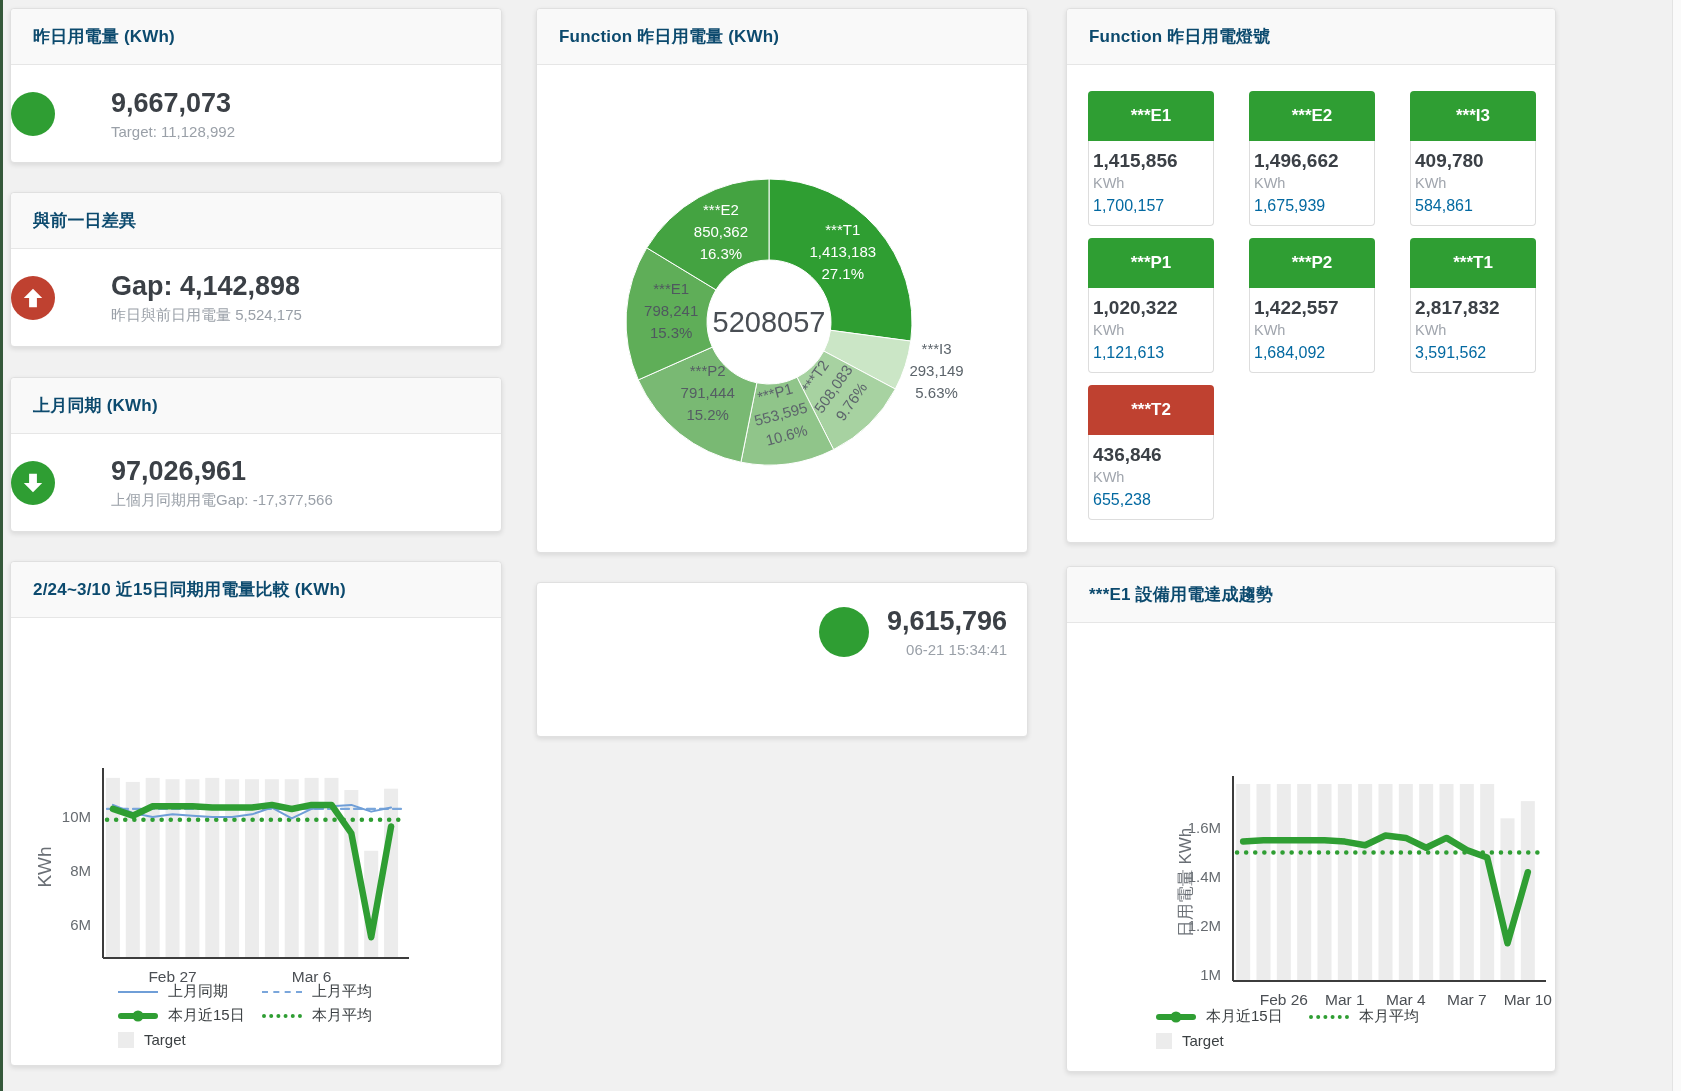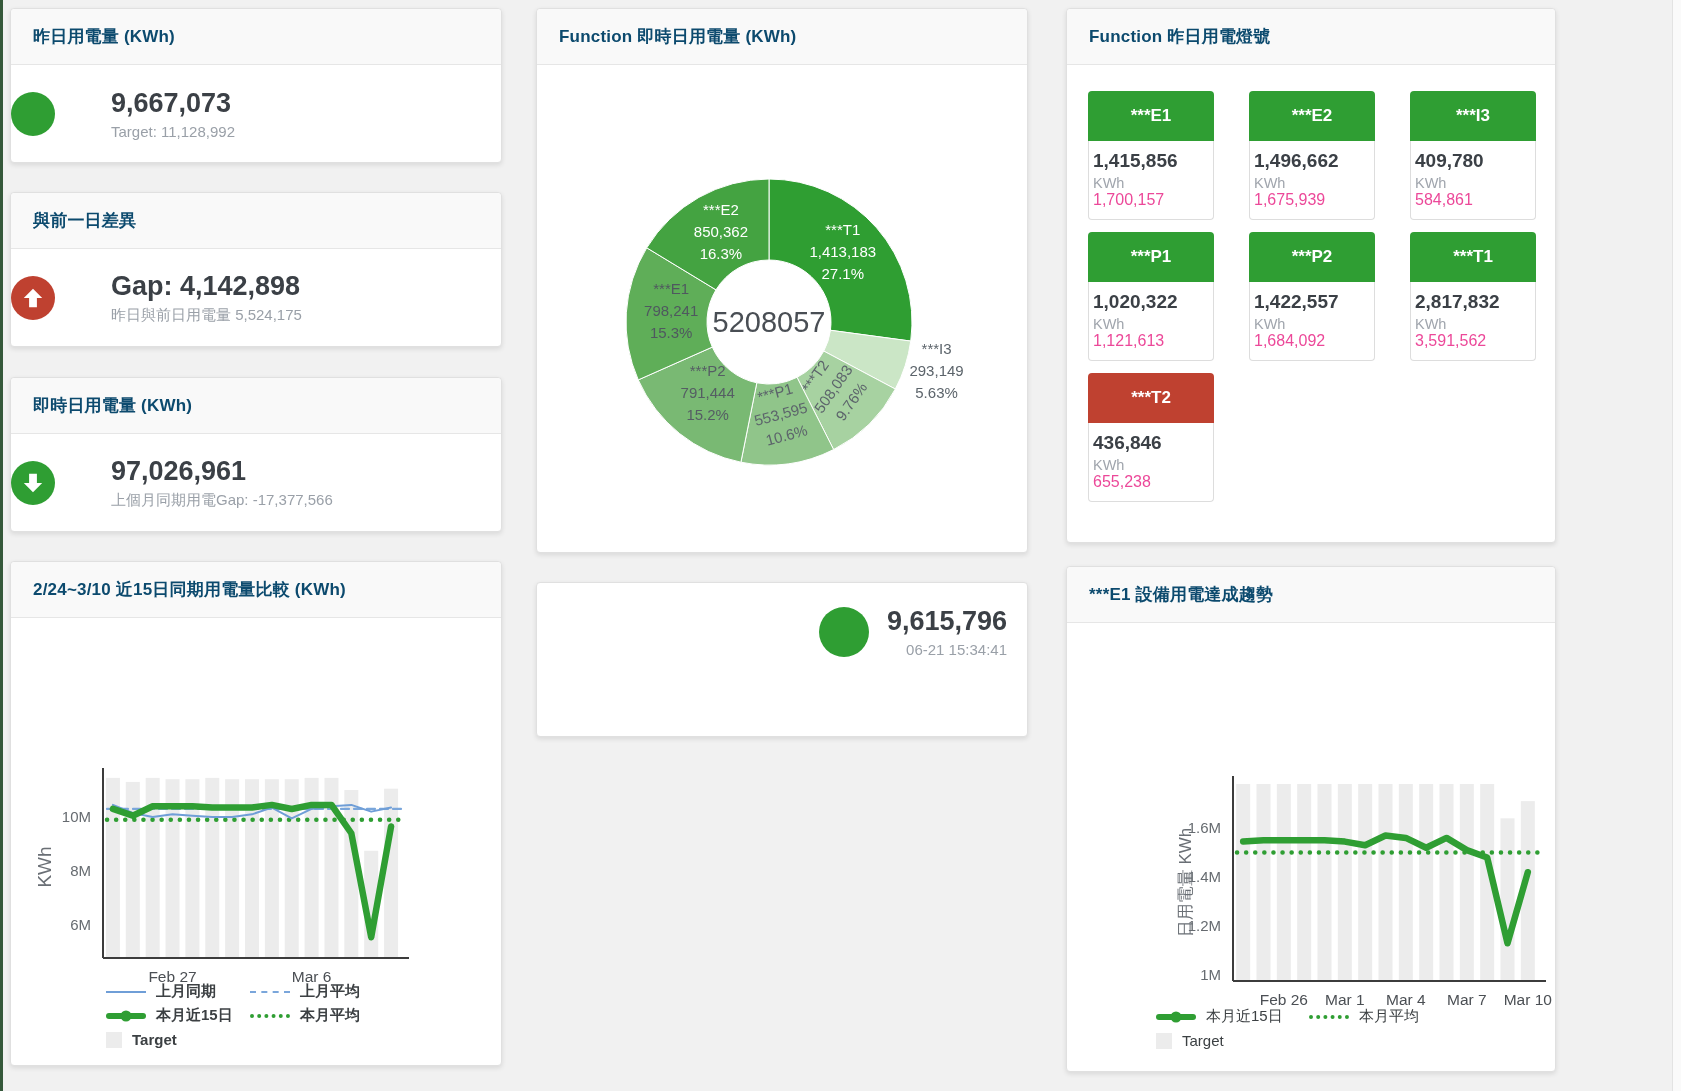--- a/index.html
+++ b/index.html
@@ -40,26 +40,26 @@
   
   .tiles-grid { display:grid; grid-template-columns:repeat(3,126px); column-gap:35px; row-gap:12px;
                 padding:26px 21px 0 21px; }
   .tile { border-radius:4px; }
   .tile-head { height:50px; border-radius:4px 4px 0 0; display:flex; align-items:center; justify-content:center;
                color:#fff; font-size:17px; font-weight:700; }
   .tile-body { border:1px solid #ddd; border-top:none; border-radius:0 0 4px 4px; 
                padding:9px 4px 10px 4px; background:#fff; }
   .tile-value { font-size:19px; font-weight:700; color:#3b4046; }
   .tile-unit { font-size:14.5px; color:#a0a5ad; margin-top:3px; }
-  .tile-prev { font-size:16px; color:#ec4899; margin-top:0; }
+  .tile-prev { font-size:16px; color:#0369a1; margin-top:6px; }
 
   
   .chart-svg { position:absolute; left:0; top:0; }
   .chart-legend { position:absolute; display:grid; row-gap:5px; column-gap:16px; }
-  #compare15-legend { left:95px; top:364px; grid-template-columns:128px auto;font-weight:bold; }
+  #compare15-legend { left:107px; top:364px; grid-template-columns:128px auto; }
   #e1-trend-legend  { left:89px; top:384px; grid-template-columns:137px auto; }
   .legend-item { display:flex; align-items:center; gap:10px; font-size:15px; color:#3c4043; height:19px; }
   .sw { flex:0 0 auto; }
   .sw-line   { width:40px; height:0; border-top:2.5px solid; }
   .sw-dashed { width:40px; height:0; border-top:2.5px dashed; }
   .sw-thick  { width:40px; height:6px; border-radius:3px; position:relative; }
   .sw-thick i{ position:absolute; left:50%; top:50%; transform:translate(-50%,-50%); width:11px; height:11px; border-radius:50%; background:inherit; display:block; }
   .sw-dotted { width:40px; height:0; border-top:4px dotted; }
   .sw-square { width:16px; height:16px; background:#ececec; }
 </style>
@@ -99,21 +99,21 @@
         <div class="stat-text">
           <div class="stat-value">Gap: 4,142,898</div>
           <div class="stat-sub">昨日與前日用電量 5,524,175</div>
         </div>
       </div>
     </div>
   </div>
 
   <div class="panel" id="panel-month">
     <div class="panel-header">
-      <span class="panel-title">即時日用電量 (KWh)</span>
+      <span class="panel-title">上月同期 (KWh)</span>
     </div>
     <div class="panel-body">
       <div class="stat-row">
         <span class="stat-circle" style="background: rgb(47, 158, 51);">
             <svg viewBox="0 0 24 24">
               <path d="M12 20.5 L3.5 12 H8.4 V3.5 H15.6 V12 H20.5 Z" fill="#ffffff"></path>
             </svg>
           </span>
         <div class="stat-text">
           <div class="stat-value">97,026,961</div>
@@ -181,21 +181,21 @@
           <div class="legend-item">
             <span class="sw sw-square" style="background: rgb(236, 236, 236);"></span>
             <span>Target</span>
           </div>
         </div>
     </div>
   </div>
 
   <div class="panel" id="panel-donut">
     <div class="panel-header">
-      <span class="panel-title">Function 即時日用電量 (KWh)</span>
+      <span class="panel-title">Function 昨日用電量 (KWh)</span>
     </div>
     <div class="panel-body">
       <svg id="donut-svg" class="chart-svg" width="492" height="489" viewBox="0 0 492 489">
           <path d="M 232 114 A 143 143 0 0 1 373.72146485888516 276.0794758379724 L 293.4456700786775 265.2722202933866 A 62 62 0 0 0 232 195 Z" fill="#2f9e32" stroke="#ffffff" stroke-width="1"></path>
           <text x="305.77463523470374" y="170.49183620667526" text-anchor="middle" font-size="15" fill="#ffffff"><tspan x="305.77463523470374">***T1</tspan><tspan x="305.77463523470374" dy="22">1,413,183</tspan><tspan x="305.77463523470374" dy="22">27.1%</tspan></text>
           <path d="M 373.72146485888516 276.0794758379724 A 143 143 0 0 1 358.3109723564409 324.04131757633064 L 286.76419780489044 286.06686496316433 A 62 62 0 0 0 293.4456700786775 265.2722202933866 Z" fill="#cbe6c6" stroke="#ffffff" stroke-width="1"></path>
           <text x="399.5629430866703" y="288.83920601321387" text-anchor="middle" font-size="15" fill="#5c646b"><tspan x="399.5629430866703">***I3</tspan><tspan x="399.5629430866703" dy="22">293,149</tspan><tspan x="399.5629430866703" dy="22">5.63%</tspan></text>
           <path d="M 358.3109723564409 324.04131757633064 A 143 143 0 0 1 296.6259365199836 384.56366382679295 L 260.01963681286 312.3073227780501 A 62 62 0 0 0 286.76419780489044 286.06686496316433 Z" fill="#a7d2a1" stroke="#ffffff" stroke-width="1"></path>
           <text x="300.6340669199663" y="304.9525900737463" text-anchor="middle" font-size="15" fill="#5c646b" transform="rotate(-55 300.6340669199663 326.9525900737463)"><tspan x="300.6340669199663">***T2</tspan><tspan x="300.6340669199663" dy="22">508,083</tspan><tspan x="300.6340669199663" dy="22">9.76%</tspan></text>
           <path d="M 296.6259365199836 384.56366382679295 A 143 143 0 0 1 203.89534834746786 397.2110143872079 L 219.81476641638466 317.79078945459366 A 62 62 0 0 0 260.01963681286 312.3073227780501 Z" fill="#90c58a" stroke="#ffffff" stroke-width="1"></path>

